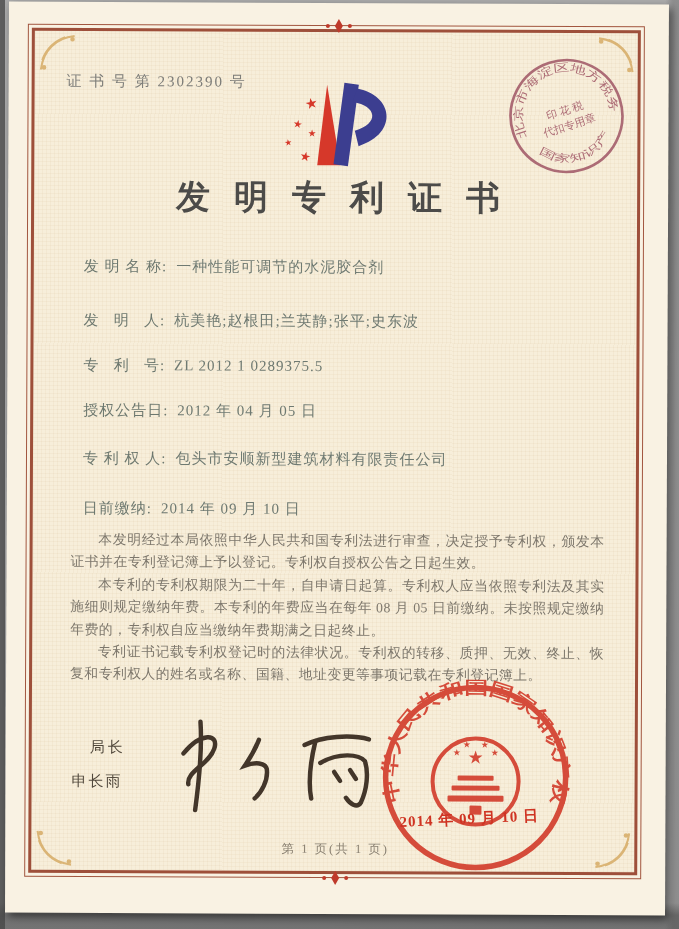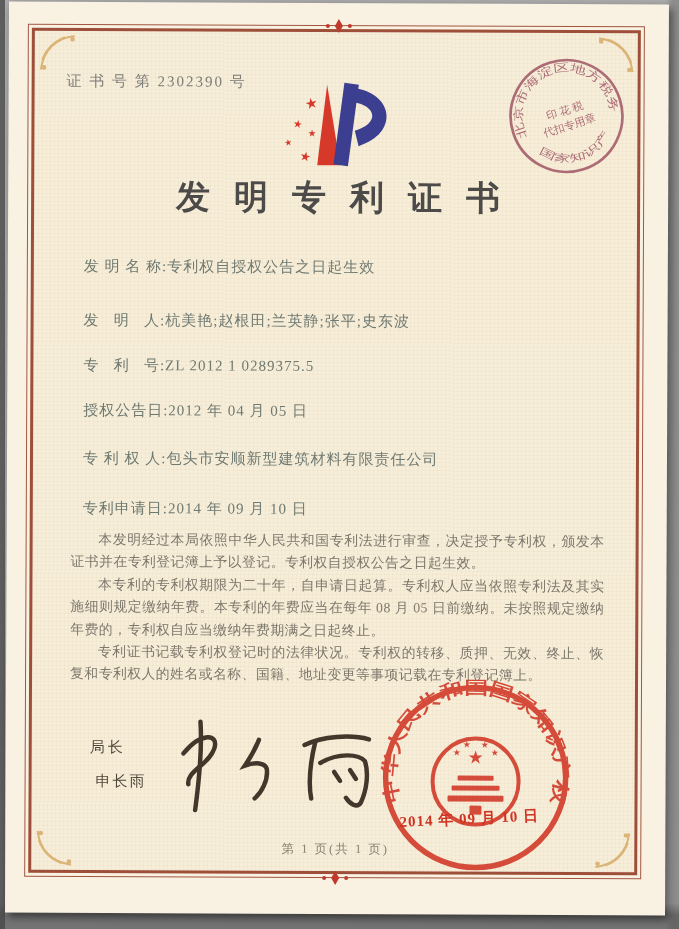--- a/index.html
+++ b/index.html
@@ -42,34 +42,34 @@
     position:absolute;left:58px;top:70px;font-size:15px;color:#7c7c78;
     letter-spacing:2px;white-space:pre;
   }
   .logo{position:absolute;left:258px;top:74px;width:146px;height:96px;}
   .title{
     position:absolute;left:0;top:172px;width:100%;text-align:center;
     font-size:34px;font-weight:bold;color:#4c4b49;
     letter-spacing:24px;padding-left:24px;box-sizing:border-box;
   }
   .field-row{position:absolute;left:76px;font-size:15px;color:#6d786f;}
-  .flabel{white-space:pre;letter-spacing:1px;}
+  .flabel{white-space:pre;margin-right:9px;letter-spacing:1px;}
   .fvalue{white-space:pre;letter-spacing:1px;color:#6f7a72;}
   .row0{top:255px;} .row1{top:309px;} .row2{top:354px;}
   .row3{top:399px;} .row4{top:447px;} .row5{top:497px;}
 
   .body-text{
     position:absolute;left:64px;top:527px;width:534px;
     font-size:13.8px;line-height:22.4px;color:#7d776c;
     text-align:justify;letter-spacing:.5px;
   }
   .body-text p{margin:0;text-indent:2em;}
 
   .signer-title{position:absolute;left:84px;top:736px;font-size:15px;color:#51483c;letter-spacing:3px;}
-  .signer-name{position:absolute;left:90px;top:770px;font-size:15px;color:#51483c;letter-spacing:2px;}
+  .signer-name{position:absolute;left:66px;top:770px;font-size:15px;color:#51483c;letter-spacing:2px;}
   .signature{position:absolute;left:150px;top:703px;width:238px;height:118px;}
 
   .seal{position:absolute;left:372px;top:676px;width:196px;height:196px;opacity:.9;}
   .seal-date{
     position:absolute;left:394px;top:806px;font-size:15px;font-weight:bold;
     color:#cf3322;letter-spacing:1px;white-space:pre;transform:rotate(-3deg);
   }
   .footer{
     position:absolute;left:0;top:838px;width:100%;text-align:center;
     font-size:12.5px;color:#8a8172;letter-spacing:2px;white-space:pre;
@@ -134,36 +134,36 @@
     <text x="40" y="34" font-size="15" fill="#d6382a" transform="rotate(-12 40 34)">★</text>
     <text x="26" y="52" font-size="11" fill="#d6382a" transform="rotate(10 26 52)">★</text>
     <text x="42" y="62" font-size="10" fill="#d6382a">★</text>
     <text x="18" y="72" font-size="9" fill="#d6382a" transform="rotate(-8 18 72)">★</text>
     <text x="33" y="86" font-size="13" fill="#d6382a" transform="rotate(12 33 86)">★</text>
   </svg>
 
   <div class="title">发明专利证书</div>
 
   <div class="field-row row0">
-    <span class="flabel">发 明 名 称:</span><span class="fvalue">专利权自授权公告之日起生效</span>
+    <span class="flabel">发 明 名 称:</span><span class="fvalue">一种性能可调节的水泥胶合剂</span>
   </div>
   <div class="field-row row1">
     <span class="flabel">发   明   人:</span><span class="fvalue">杭美艳;赵根田;兰英静;张平;史东波</span>
   </div>
   <div class="field-row row2">
     <span class="flabel">专   利   号:</span><span class="fvalue">ZL 2012 1 0289375.5</span>
   </div>
   <div class="field-row row3">
     <span class="flabel">授权公告日:</span><span class="fvalue">2012 年 04 月 05 日</span>
   </div>
   <div class="field-row row4">
     <span class="flabel">专 利 权 人:</span><span class="fvalue">包头市安顺新型建筑材料有限责任公司</span>
   </div>
   <div class="field-row row5">
-    <span class="flabel">专利申请日:</span><span class="fvalue">2014 年 09 月 10 日</span>
+    <span class="flabel">日前缴纳:</span><span class="fvalue">2014 年 09 月 10 日</span>
   </div>
 
   <div class="body-text">
     <p>本发明经过本局依照中华人民共和国专利法进行审查，决定授予专利权，颁发本证书并在专利登记簿上予以登记。专利权自授权公告之日起生效。</p>
     <p>本专利的专利权期限为二十年，自申请日起算。专利权人应当依照专利法及其实施细则规定缴纳年费。本专利的年费应当在每年 08 月 05 日前缴纳。未按照规定缴纳年费的，专利权自应当缴纳年费期满之日起终止。</p>
     <p>专利证书记载专利权登记时的法律状况。专利权的转移、质押、无效、终止、恢复和专利权人的姓名或名称、国籍、地址变更等事项记载在专利登记簿上。</p>
   </div>
 
   <div class="signer-title">局长</div>
   <div class="signer-name">申长雨</div>

